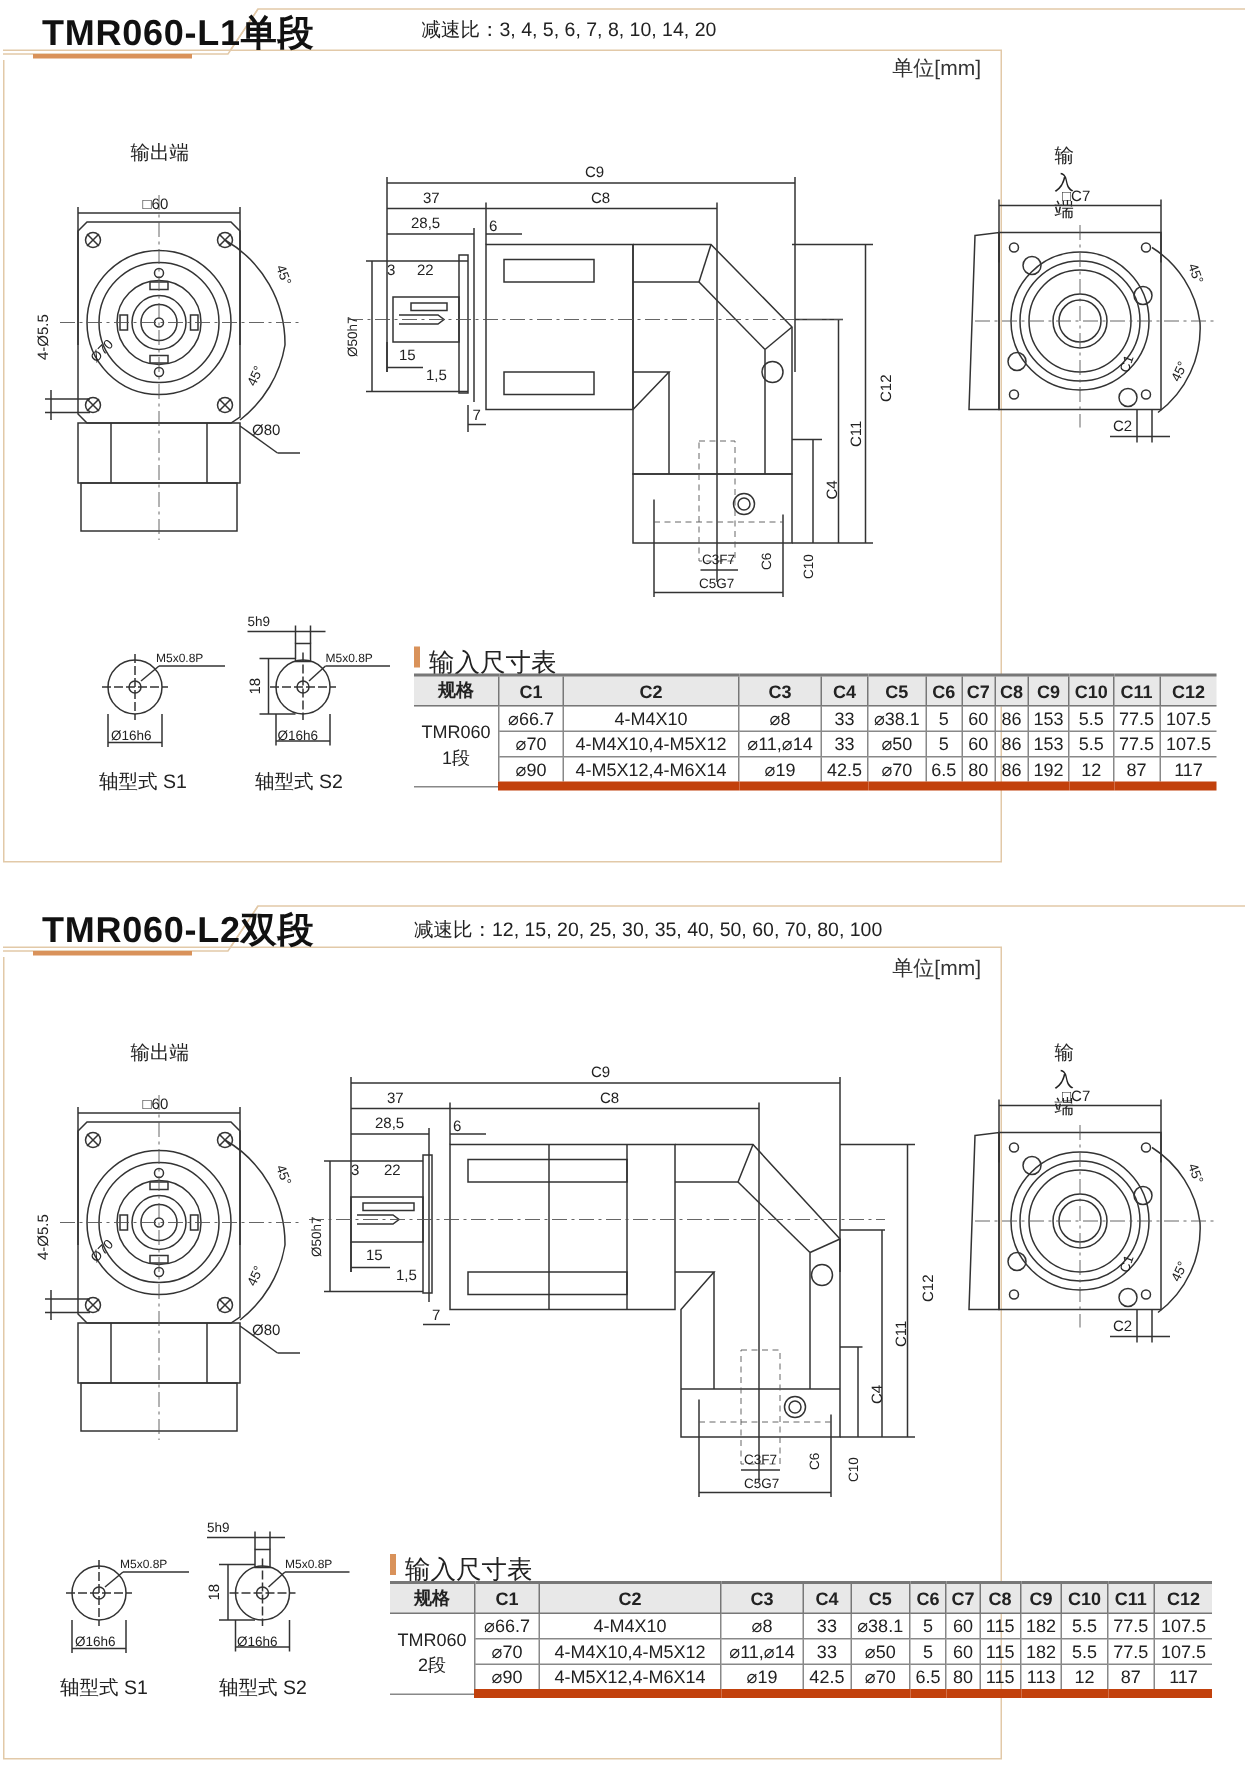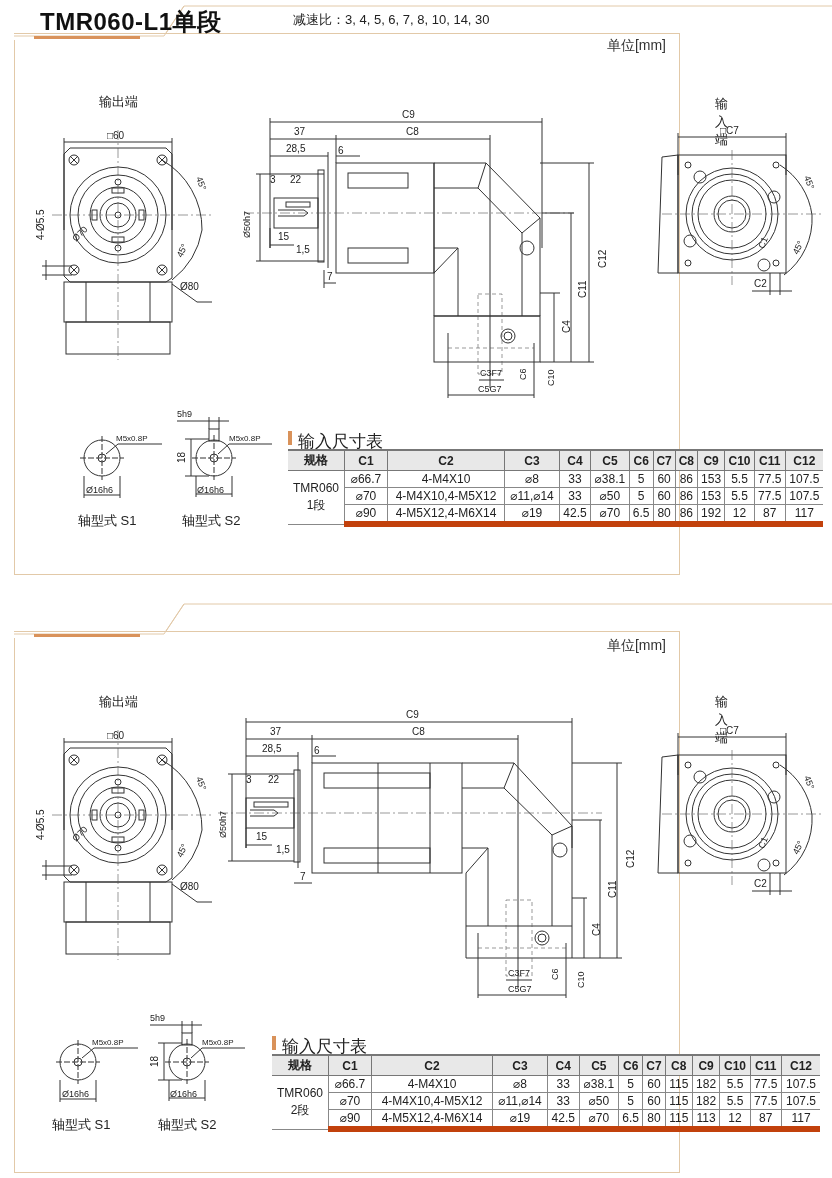--- a/index.html
+++ b/index.html
@@ -1,18 +1,18 @@
 <!DOCTYPE html>
 <html><head>
 <meta charset="utf-8">
 <style>
   html, body { margin:0; padding:0; background:#ffffff; }
   body { width:832px; height:1178px; position:relative; overflow:hidden;
          font-family:"Liberation Sans","DejaVu Sans",sans-serif; color:#222; }
-  .section { position:absolute; left:12px; width:670px; }
+  .section { position:absolute; left:0; width:670px; }
   .frame { position:absolute; left:2px; right:2px; border:1px solid #e2c9a8; background:#fff; }
   .title { position:absolute; left:28px; font-size:24px; font-weight:bold; color:#111; letter-spacing:0.5px; white-space:nowrap; }
   .title-underline { position:absolute; left:22px; width:106px; height:3px; background:#d9925a; }
   .ratio { position:absolute; font-size:13px; color:#222; white-space:nowrap; }
   .unit { position:absolute; right:16px; font-size:14px; color:#333;margin-top:16px; }
   .label-cn { position:absolute; font-size:13px; color:#222; }
   svg.draw { position:absolute; overflow:visible; }
   svg.draw text { font-family:"Liberation Sans","DejaVu Sans",sans-serif; fill:#222; }
   .tbl-title { position:absolute; font-size:17px; color:#222; padding-left:10px; }
   .tbl-title::before { content:""; position:absolute; left:0; top:1px; width:4px; height:14px; background:#d9925a; }
@@ -31,21 +31,21 @@
   <div class="frame" style="top:33px;height:540px;"></div>
 
   <svg class="draw" style="left:0;top:0;" width="832" height="40">
     <path d="M2,36 L152,36 L172,6 L830,6" fill="none" stroke="#e2c9a8" stroke-width="1"></path>
     <rect x="2" y="34" width="152" height="6" fill="#fff"></rect>
     <path d="M2,36 L152,36 L172,6" fill="none" stroke="#e2c9a8" stroke-width="1"></path>
   </svg>
   <div class="title" style="top:6px;">TMR060-L1单段</div>
   <div class="title-underline" style="top:36px;"></div>
   <div class="ratio" style="left:281px;top:11px;">
-    <span>减速比：</span><span>3, 4, 5, 6, 7, 8, 10, 14, 30</span>
+    <span>减速比：</span><span>3, 4, 5, 6, 7, 8, 10, 14, 20</span>
   </div>
   <div class="unit" style="top:21px;">单位[mm]</div>
 
   <div class="label-cn" style="left:87px;top:93px;">输出端</div>
   <div class="label-cn" style="left:703px;top:95px;">输入端</div>
 
   <svg class="draw" style="left:20px;top:130px;" width="200" height="230" viewBox="0 0 200 230">
     <g fill="none" stroke="#333" stroke-width="1">
       <line x1="32" y1="12" x2="140" y2="12"></line>
       <line x1="32" y1="8" x2="32" y2="100"></line>
@@ -312,21 +312,25 @@
     </table>
 </div>
 
 <div class="section" style="top:598px;height:580px;">
   <div class="frame" style="top:33px;height:540px;"></div>
   <svg class="draw" style="left:0;top:0;" width="832" height="40">
     <path d="M2,36 L152,36 L172,6 L830,6" fill="none" stroke="#e2c9a8" stroke-width="1"></path>
     <rect x="2" y="34" width="152" height="6" fill="#fff"></rect>
     <path d="M2,36 L152,36 L172,6" fill="none" stroke="#e2c9a8" stroke-width="1"></path>
   </svg>
+  <div class="title" style="top:6px;">TMR060-L2双段</div>
   <div class="title-underline" style="top:36px;"></div>
+  <div class="ratio" style="left:276px;top:13px;">
+    <span>减速比：</span><span>12, 15, 20, 25, 30, 35, 40, 50, 60, 70, 80, 100</span>
+  </div>
   <div class="unit" style="top:23px;">单位[mm]</div>
 
   <div class="label-cn" style="left:87px;top:95px;">输出端</div>
   <div class="label-cn" style="left:703px;top:95px;">输入端</div>
 
   <svg class="draw" style="left:20px;top:132px;" width="200" height="230" viewBox="0 0 200 230">
     <g fill="none" stroke="#333" stroke-width="1">
       <line x1="32" y1="12" x2="140" y2="12"></line>
       <line x1="32" y1="8" x2="32" y2="100"></line>
         <line x1="140" y1="8" x2="140" y2="100"></line>

